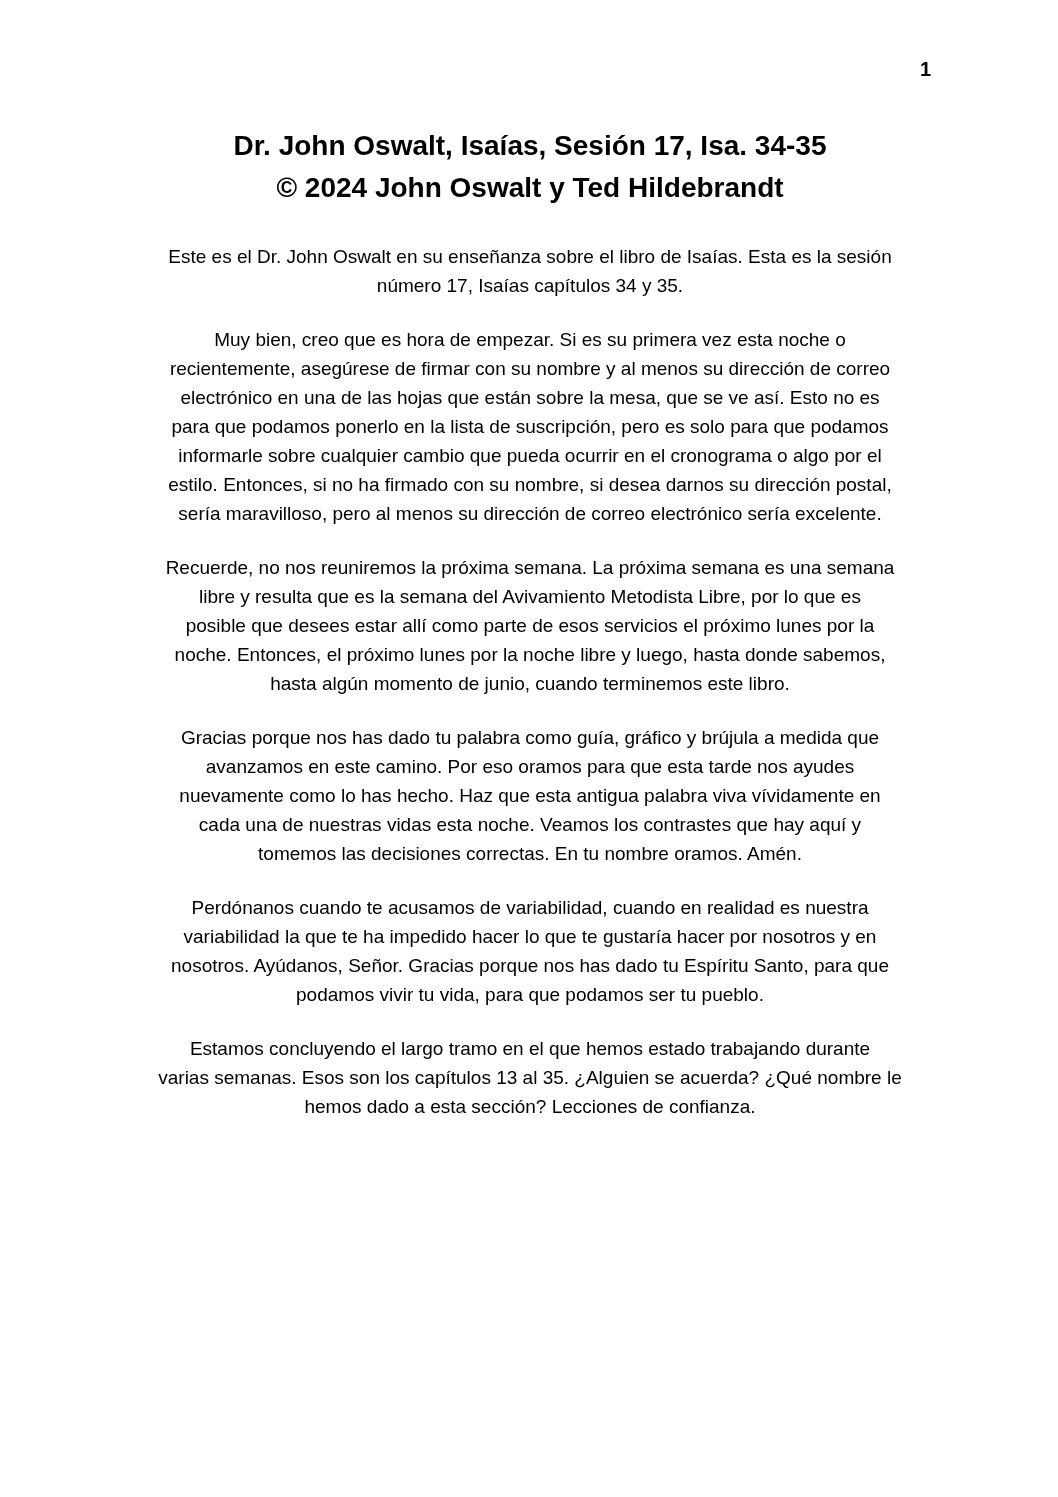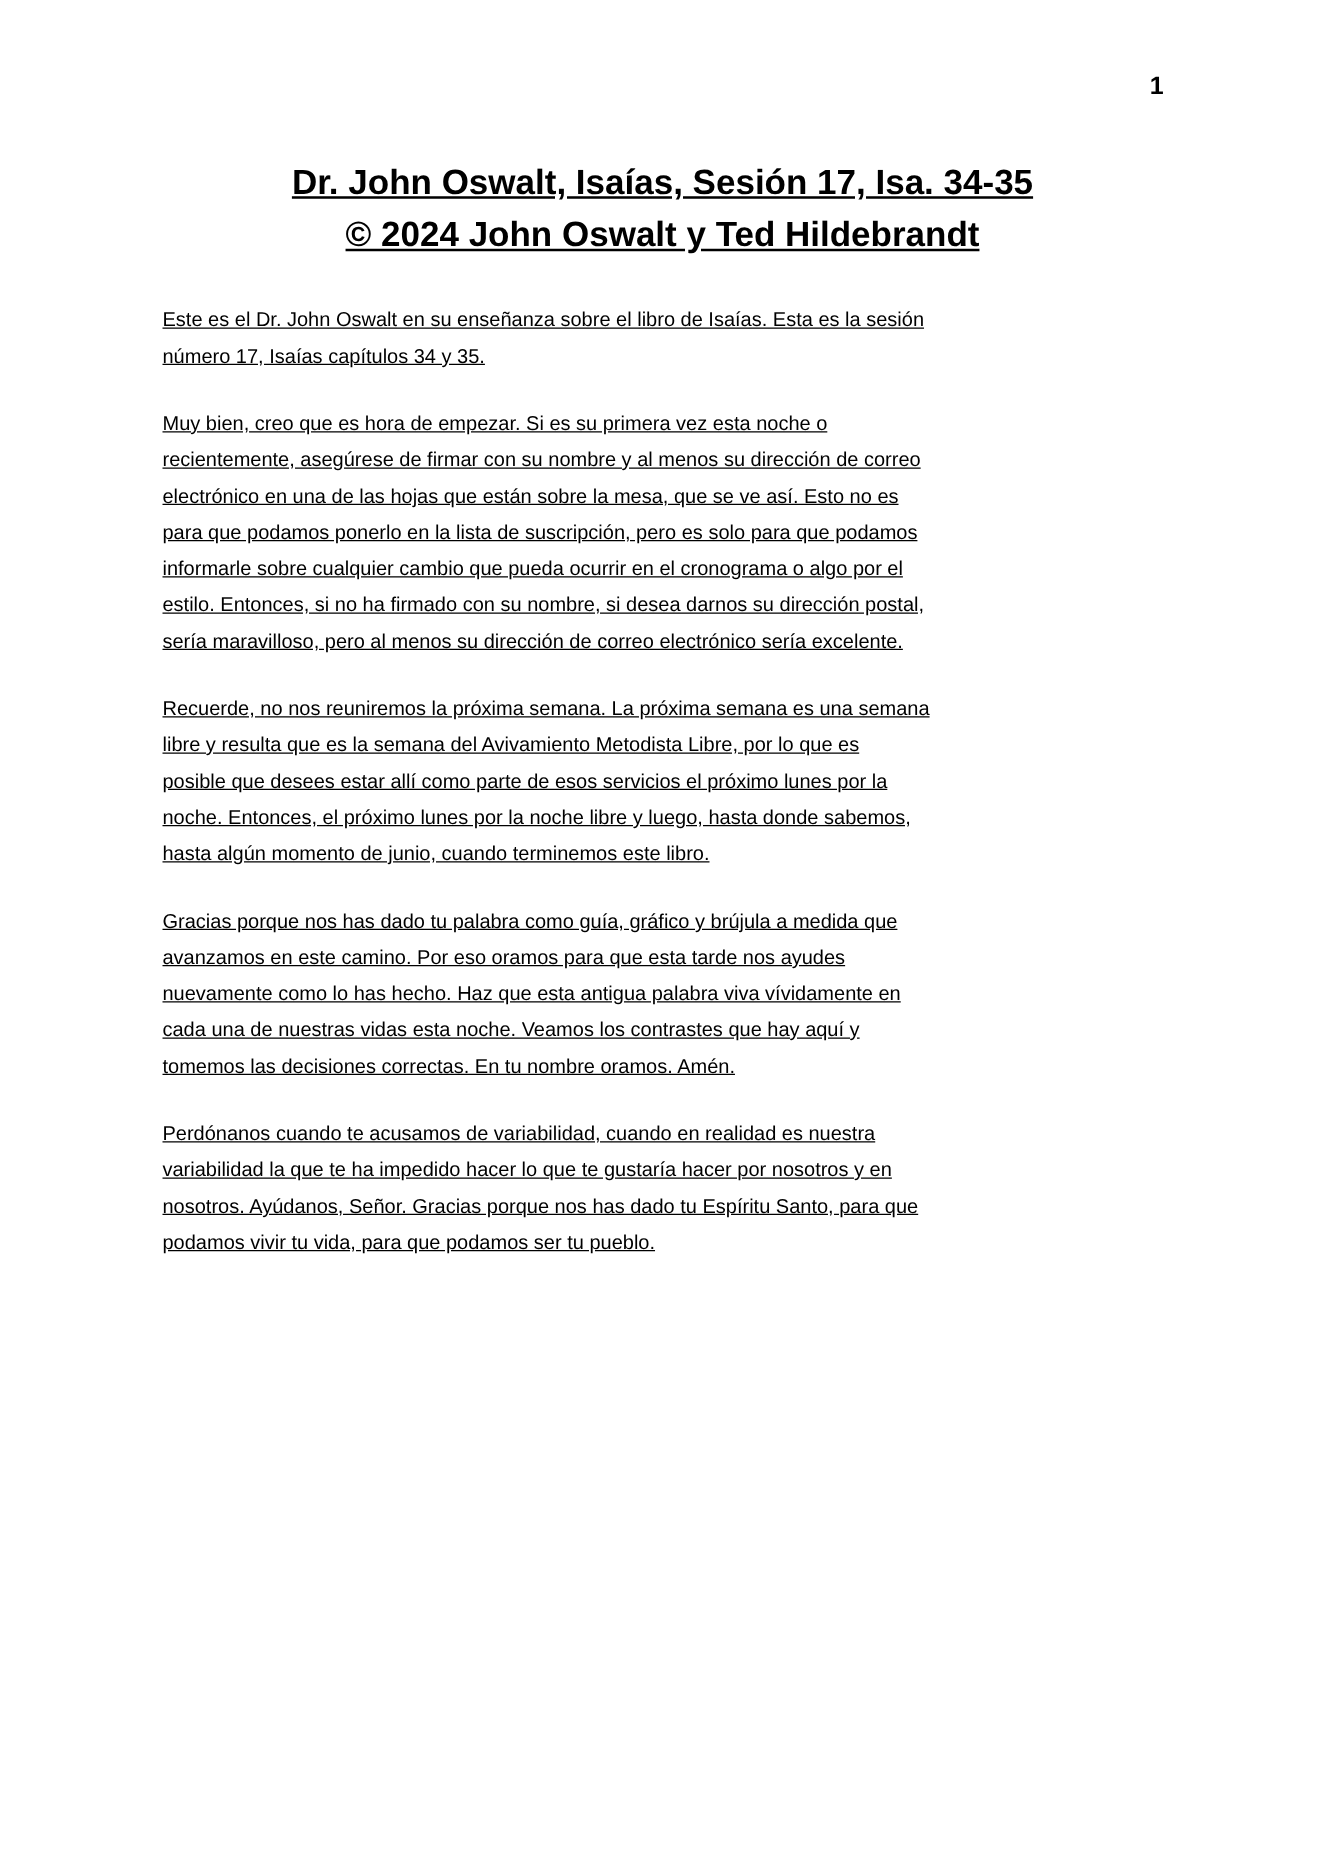--- a/index.html
+++ b/index.html
@@ -21,40 +21,39 @@
     position: absolute;
     top: 57px;
     right: 127px;
     font-size: 20px;
     font-weight: 700;
     line-height: 24px;
   }
   .content {
     padding: 0 128px 0 130px;
     box-sizing: border-box;
-    text-decoration: underline;
   }
   .title-block {
     padding-top: 125px;
     margin: 0 0 33px 0;
     text-align: center;
     font-size: 28px;
     font-weight: 700;
     line-height: 42px;
     letter-spacing: 0;
   }
   .body-text {
     margin: 0;
   }
   .paragraph {
     margin: 0 0 25px 0;
-    font-size: 16px;
+    font-size: 19px;
     line-height: 29px;
     white-space: pre-line;
-    text-align: left;
+    text-align: center;
   }
 </style>
 </head>
 <body>
 
 <div class="page">
 
   <div class="page-number">1</div>
 
   <div class="content">
@@ -81,16 +80,19 @@
 hasta algún momento de junio, cuando terminemos este libro.</p>
       <p class="paragraph">Gracias porque nos has dado tu palabra como guía, gráfico y brújula a medida que
 avanzamos en este camino. Por eso oramos para que esta tarde nos ayudes
 nuevamente como lo has hecho. Haz que esta antigua palabra viva vívidamente en
 cada una de nuestras vidas esta noche. Veamos los contrastes que hay aquí y
 tomemos las decisiones correctas. En tu nombre oramos. Amén.</p>
       <p class="paragraph">Perdónanos cuando te acusamos de variabilidad, cuando en realidad es nuestra
 variabilidad la que te ha impedido hacer lo que te gustaría hacer por nosotros y en
 nosotros. Ayúdanos, Señor. Gracias porque nos has dado tu Espíritu Santo, para que
 podamos vivir tu vida, para que podamos ser tu pueblo.</p>
+      <p class="paragraph">Estamos concluyendo el largo tramo en el que hemos estado trabajando durante
+varias semanas. Esos son los capítulos 13 al 35. ¿Alguien se acuerda? ¿Qué nombre le
+hemos dado a esta sección? Lecciones de confianza.</p>
     </main>
 
   </div>
 </div>
 
 </body></html>

